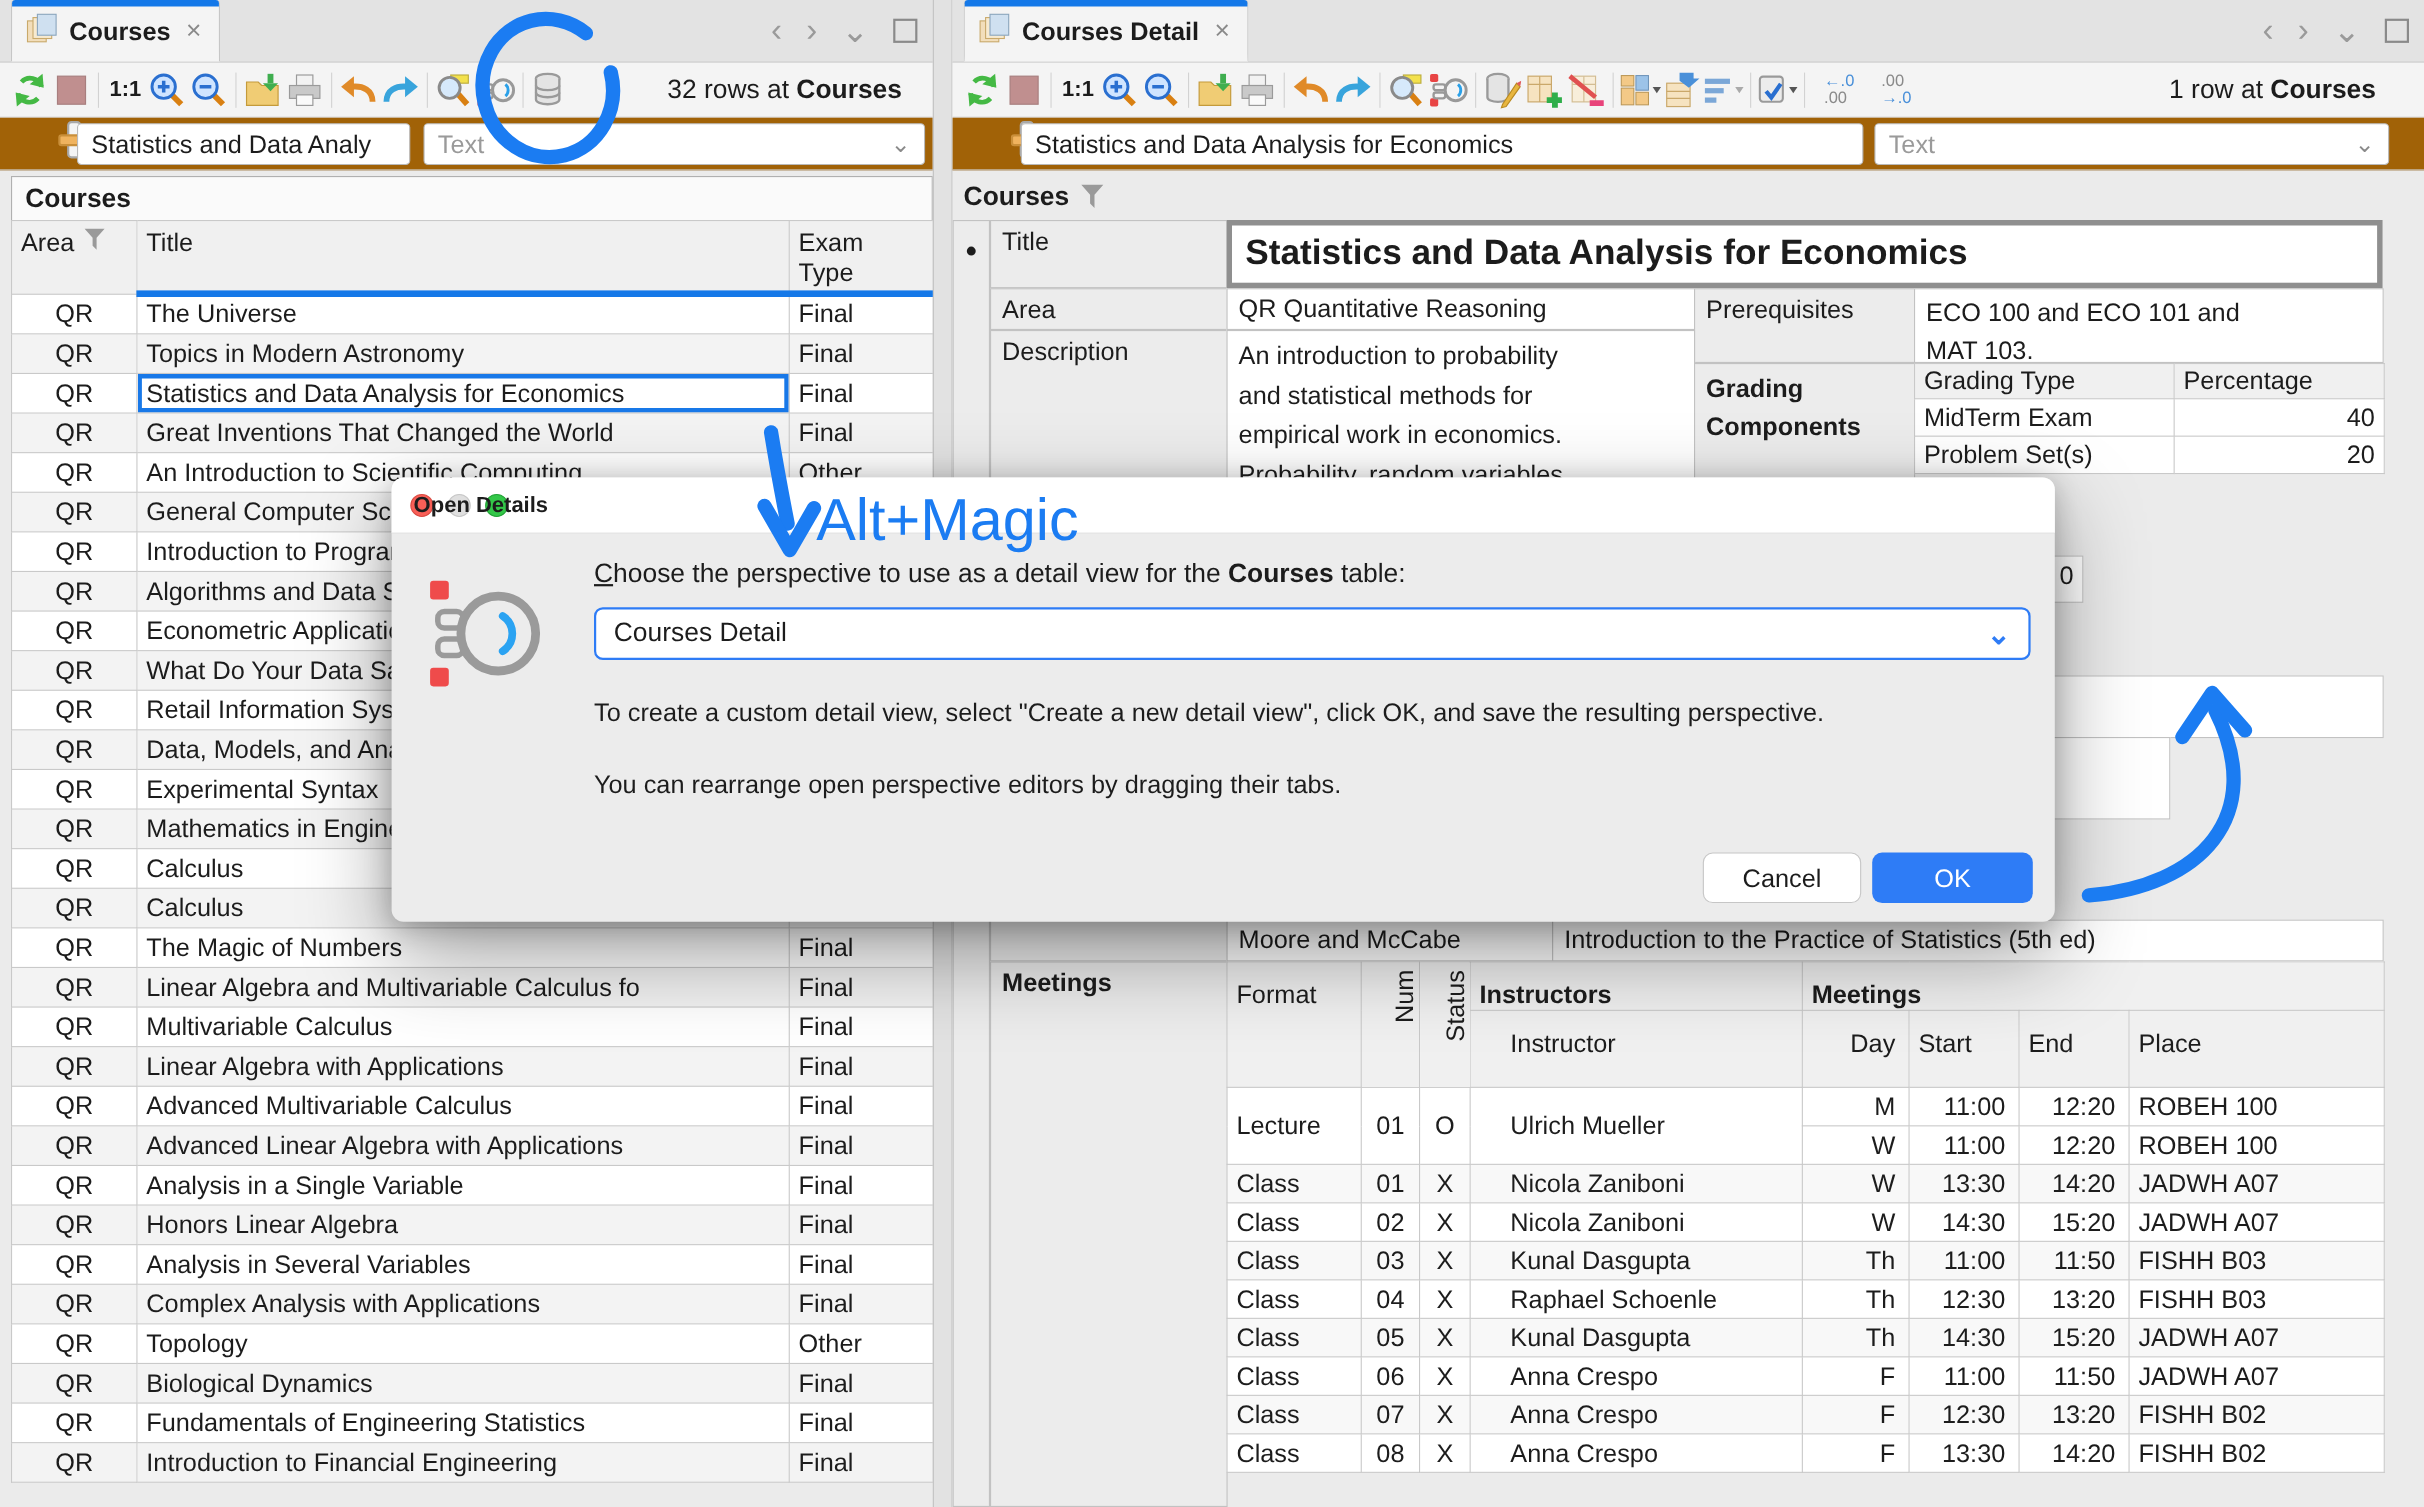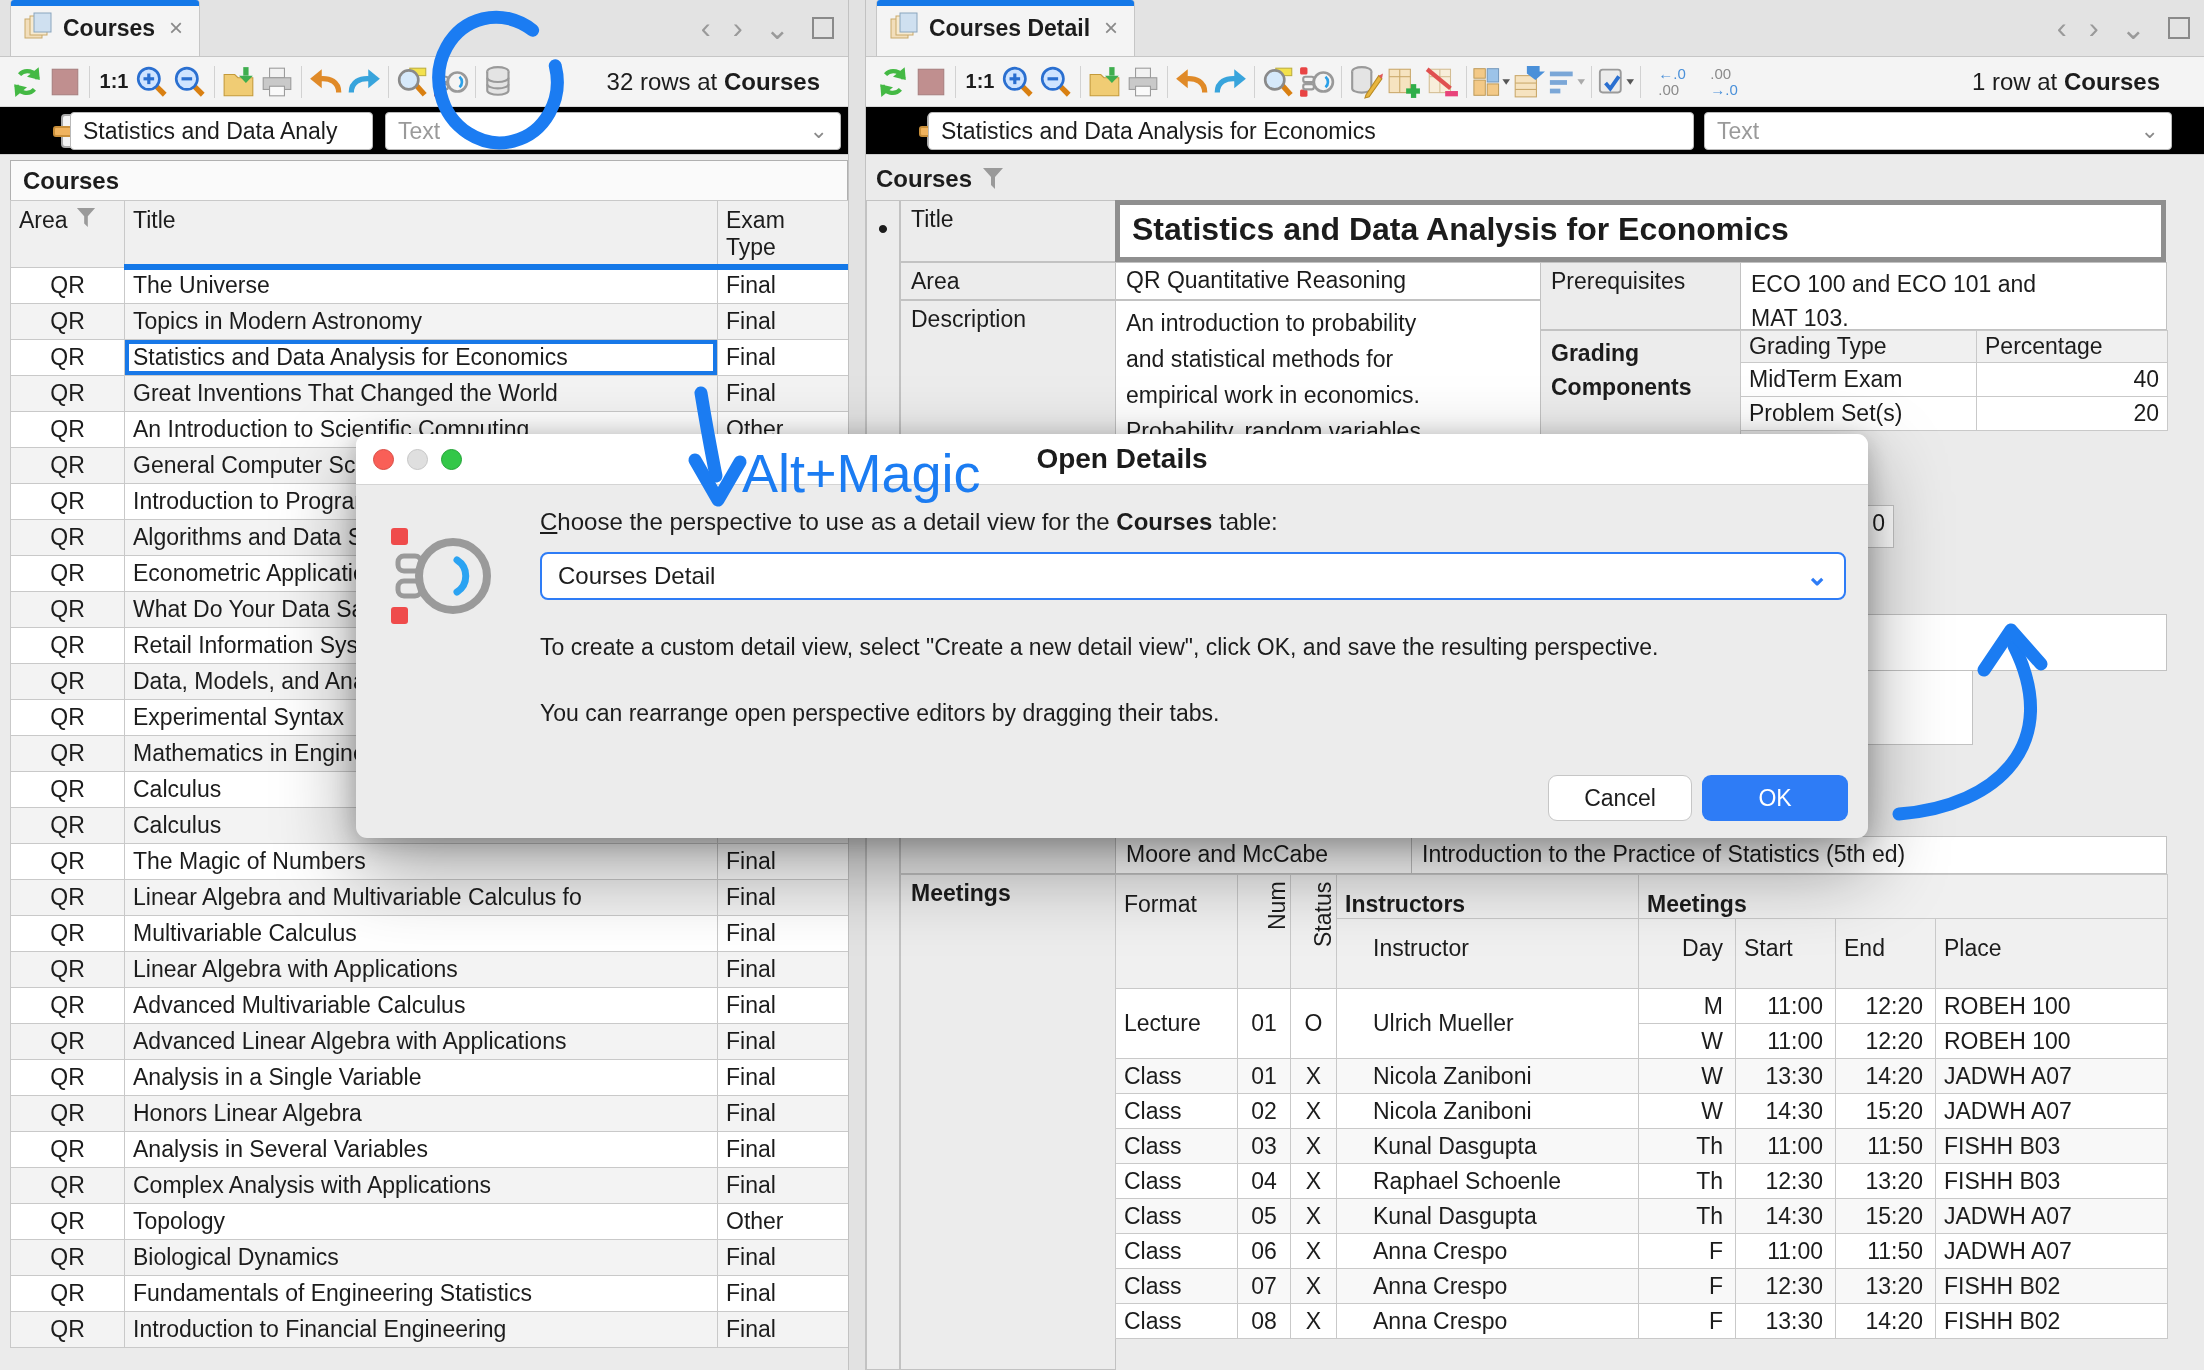--- a/index.html
+++ b/index.html
@@ -34,22 +34,22 @@
   .tbi{width:38px;height:40px;display:flex;align-items:center;justify-content:center;flex:0 0 auto;}
   .tbi svg{display:block;}
   .tb-sep{width:1px;height:32px;background:#d2d2d2;margin:0 5px;flex:0 0 auto;}
   .scale{font-size:20px;font-weight:600;padding:0 4px;}
   .rowstatus{margin-left:auto;font-size:24px;white-space:nowrap;padding-right:20px;}
   .rowstatus b{font-weight:bold;}
   .dec{font-size:15px;line-height:16px;color:#8a8a8a;text-align:left;white-space:pre;}
   .dec .bl{color:#4a90d9;}
 
   
-  .filterbar{position:absolute;top:107px;left:0;right:0;height:48px;background:#000000;
-       border-bottom:1px solid #cfcfcf;display:flex;align-items:center;padding-left:40px;}
+  .filterbar{position:absolute;top:107px;left:0;right:0;height:48px;background:#a16207;
+       border-bottom:1px solid #cfcfcf;display:flex;padding-left:40px;}
   .fld{position:absolute;top:5px;height:38px;background:#fff;border:1px solid #b9b9b9;
        border-radius:4px;font-size:23px;display:flex;align-items:center;padding:0 12px;
        overflow:hidden;white-space:nowrap;}
   .fld.placeholder{color:#9a9a9a;}
   .fld .chev{margin-left:auto;color:#8a8a8a;font-size:22px;}
 
   
   .lt-title{position:absolute;left:10px;top:160px;width:838px;height:41px;background:#fafafa;
        border:1px solid #b0b0b0;font-size:24px;font-weight:bold;display:flex;align-items:center;
        padding-left:12px;gap:10px;}
@@ -96,21 +96,21 @@
   #sections-table td.s-num,#sections-table td.s-status{text-align:center;padding:0;}
   #sections-table td.s-instr{padding-left:36px;}
   #sections-table td.m-day,#sections-table td.m-start,#sections-table td.m-end{text-align:right;padding-right:12px;}
 
   
   .dialog{position:absolute;left:356px;top:434px;width:1512px;height:404px;z-index:10;
        border-radius:11px;background:#ececec;
        box-shadow:0 30px 80px rgba(0,0,0,.38),0 4px 24px rgba(0,0,0,.22);}
   .dlg-titlebar{position:absolute;top:0;left:0;right:0;height:51px;background:#fff;
        border-bottom:1px solid #d4d4d4;border-radius:11px 11px 0 0;display:flex;align-items:center;}
-  .dlg-title{position:absolute;left:0;right:0;text-align:center;font-size:28px;font-weight:bold;padding-left:20px;}
+  .dlg-title{position:absolute;left:0;right:0;font-size:20px;font-weight:bold;padding-left:20px;}
   .lights{display:flex;gap:13px;margin-left:17px;}
   .light{width:21px;height:21px;border-radius:50%;}
   .light.red{background:#f95f57;border:1px solid #d94c44;}
   .light.gray{background:#dfdfdf;border:1px solid #c6c6c6;}
   .light.green{background:#33c748;border:1px solid #22a336;}
   .dlg-label{position:absolute;left:184px;top:74px;font-size:24px;}
   .dlg-label .ul{text-decoration:underline;}
   .dlg-select{position:absolute;left:184px;top:118px;width:1306px;height:48px;background:#fff;
        border:2.5px solid #2e7cf6;border-radius:8px;display:flex;align-items:center;
        font-size:24px;padding:0 16px;}

